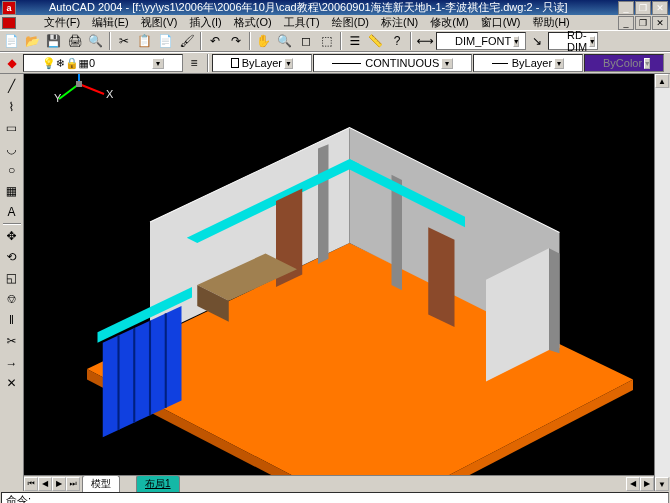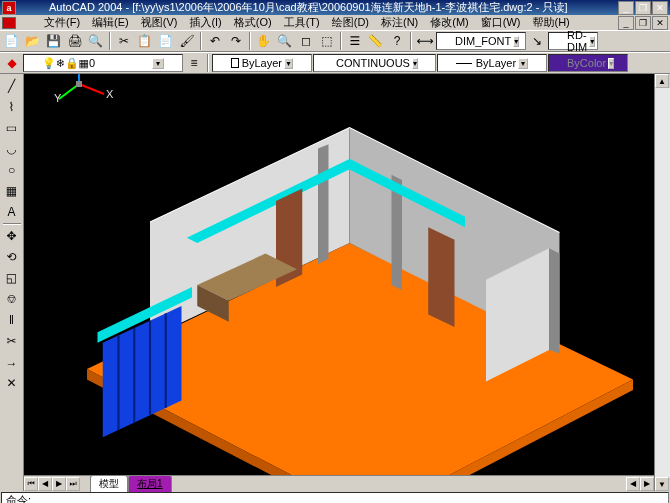--- a/index.html
+++ b/index.html
@@ -18,23 +18,23 @@
 .combo { height: 18px; border: 1px inset #808080; background: #fff; padding: 0 18px; display: flex; align-items: center; font-size: 10px; }
 .combo .arrow { width: 12px; text-align: center; background: #d4d0c8; border: 1px outset #fff; margin-left: 2px; font-size: 8px; }
 .canvas-area { flex: 1; position: relative; display: flex; }
 .side-toolbar { width: 24px; background: #d4d0c8; display: flex; flex-direction: column; gap: 1px; padding: 2px 0; align-items: center; border-right: 1px solid #808080;}
 .viewport { flex: 1; background: #000; position: relative; overflow: hidden; }
 .viewport svg { width: 100%; height: 100%; }
 .scroll-v { width: 16px; background: #d4d0c8; border-left: 1px solid #808080; display:flex; flex-direction:column;}
 .scroll-h-area { height: 16px; background: #d4d0c8; display: flex; align-items: center; border-top: 1px solid #808080; }
 .scroll-arrow { width: 14px; height: 14px; background: #d4d0c8; border: 1px outset #fff; display: flex; align-items: center; justify-content: center; font-size: 8px; cursor: pointer; }
 .scroll-track { flex: 1; background: #e8e8e8; }
-.tabs { display: flex; gap: 0; margin-left: 10px;}
+.tabs { display: flex; gap: 16px; margin-left: 2px;}
 .tab { padding: 1px 8px; background: #fff; border: 1px solid #808080; border-bottom: none; font-size: 10px; cursor: pointer; border-radius: 3px 3px 0 0;}
-.tab.inactive { background: #a21caf; text-decoration: underline; }
+.tab.inactive { background: #14b8a6; text-decoration: underline; }
 .cmdline { height: 16px; background: #fff; border: 1px inset #808080; display: flex; align-items: center; padding: 0 4px; margin: 1px; }
 .ucs-icon { position: absolute; left: 30px; bottom: 30px; }
 </style>
 </head>
 <body>
 
 <div class="titlebar">
   <span class="logo">a</span>
   <span class="title">AutoCAD 2004 - [f:\yy\ys1\2006年\2006年10月\cad教程\20060901海连新天地h-1-李波祺住宅.dwg:2 - 只读]</span>
   <div class="winbtns">
@@ -99,21 +99,21 @@
     <span style="flex:1"></span>
     <span class="arrow">▾</span>
   </div>
   <div class="tbtn">≡</div>
   <div class="tsep"></div>
   <div class="combo" style="width:100px">
     <span style="width:10px;height:10px;border:1px solid #000;background:#fff;margin-right:3px"></span>
     <span>ByLayer</span>
     <span class="arrow">▾</span>
   </div>
-  <div class="combo" style="width:123px">
+  <div class="combo" style="width:159px">
     <span style="width:30px;border-top:1px solid #000;margin-right:4px"></span>
     <span>CONTINUOUS</span>
     <span class="arrow">▾</span>
   </div>
   <div class="combo" style="width:110px">
     <span style="width:20px;border-top:1px solid #000;margin-right:4px"></span>
     <span>ByLayer</span>
     <span class="arrow">▾</span>
   </div>
   <div class="combo" style="width:80px;background:#4c1d95;color:#888">

